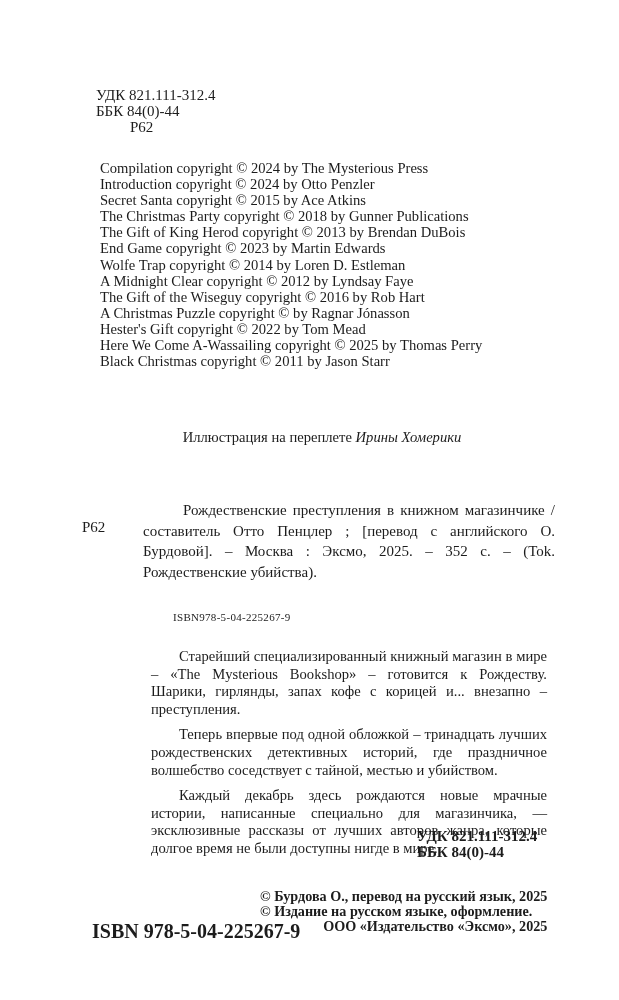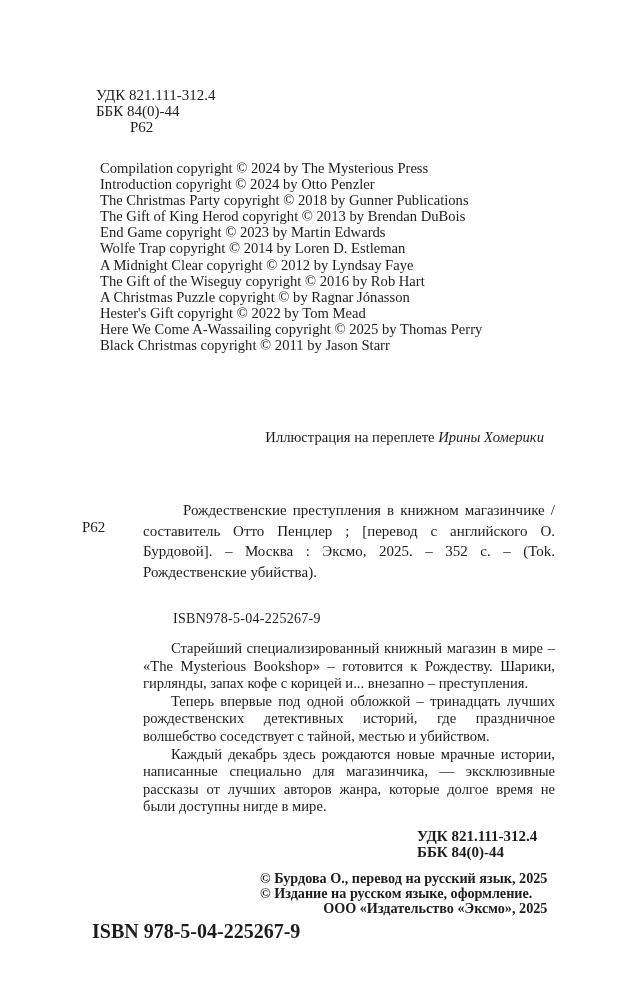--- a/index.html
+++ b/index.html
@@ -8,51 +8,52 @@
     font-family: "Liberation Serif", "DejaVu Serif", serif;
     color: #1c1c1c;
   }
   .abs { position: absolute; }
   .hdr { left: 96px; font-size: 15px; line-height: 16px; }
   .hdr .idx { padding-left: 34px; }
   .copyrights {
     left: 100px; width: 444px; top: 160px; text-align: left;
     font-size: 14.6px; line-height: 16.1px;
   }
-  .illus { left: 100px; width: 444px; top: 429px; text-align: right; font-size: 14.6px; }
+  .illus { left: 100px; width: 444px; top: 429px; text-align: center; font-size: 14.6px; }
   .illus i { font-style: italic; }
   .bib-code { left: 82px; top: 519px; font-size: 15px; }
   .bib {
     left: 143px; width: 412px; top: 500px; font-size: 15px; line-height: 20.5px;
     text-align: justify;
   }
   .bib .first { text-indent: 40px; }
-  .isbn-line { left: 173px; top: 611px; font-size: 14px; letter-spacing: 0.3px; }
+  .isbn-line { left: 173px; top: 611px; font-size: 11px; letter-spacing: 0.3px; }
   .annot {
     left: 143px; width: 412px; top: 640px; font-size: 14.6px; line-height: 17.6px;
     text-align: justify;
   }
-  .annot p { margin: 0; text-indent: 28px; }
+  .annot p { margin: 8px; text-indent: 28px; }
   .bold { font-family: "Liberation Serif", serif; font-weight: bold; }
   .udk2 { left: 417px; top: 828px; font-size: 15px; line-height: 16px; }
-  .imprint { left: 260px; top: 871px; font-size: 14.2px; line-height: 15px; }
+  .imprint { left: 260px; top: 889px; font-size: 14.2px; line-height: 15px; }
   .isbn-bot { left: 92px; top: 920px; font-size: 20px; }
 </style>
 </head>
 <body>
 
 <div class="abs hdr" style="top:87px;">
   <div>УДК 821.111-312.4</div>
   <div>ББК 84(0)-44</div>
   <div class="idx">Р62</div>
 </div>
 
 <div class="abs copyrights">
   <div>Compilation copyright © 2024 by The Mysterious Press</div>
   <div>Introduction copyright © 2024 by Otto Penzler</div>
+  <div>Secret Santa copyright © 2015 by Ace Atkins</div>
   <div>The Christmas Party copyright © 2018 by Gunner Publications</div>
   <div>The Gift of King Herod copyright © 2013 by Brendan DuBois</div>
   <div>End Game copyright © 2023 by Martin Edwards</div>
   <div>Wolfe Trap copyright © 2014 by Loren D. Estleman</div>
   <div>A Midnight Clear copyright © 2012 by Lyndsay Faye</div>
   <div>The Gift of the Wiseguy copyright © 2016 by Rob Hart</div>
   <div>A Christmas Puzzle copyright © by Ragnar Jónasson</div>
   <div>Hester's Gift copyright © 2022 by Tom Mead</div>
   <div>Here We Come A-Wassailing copyright © 2025 by Thomas Perry</div>
   <div>Black Christmas copyright © 2011 by Jason Starr</div>

